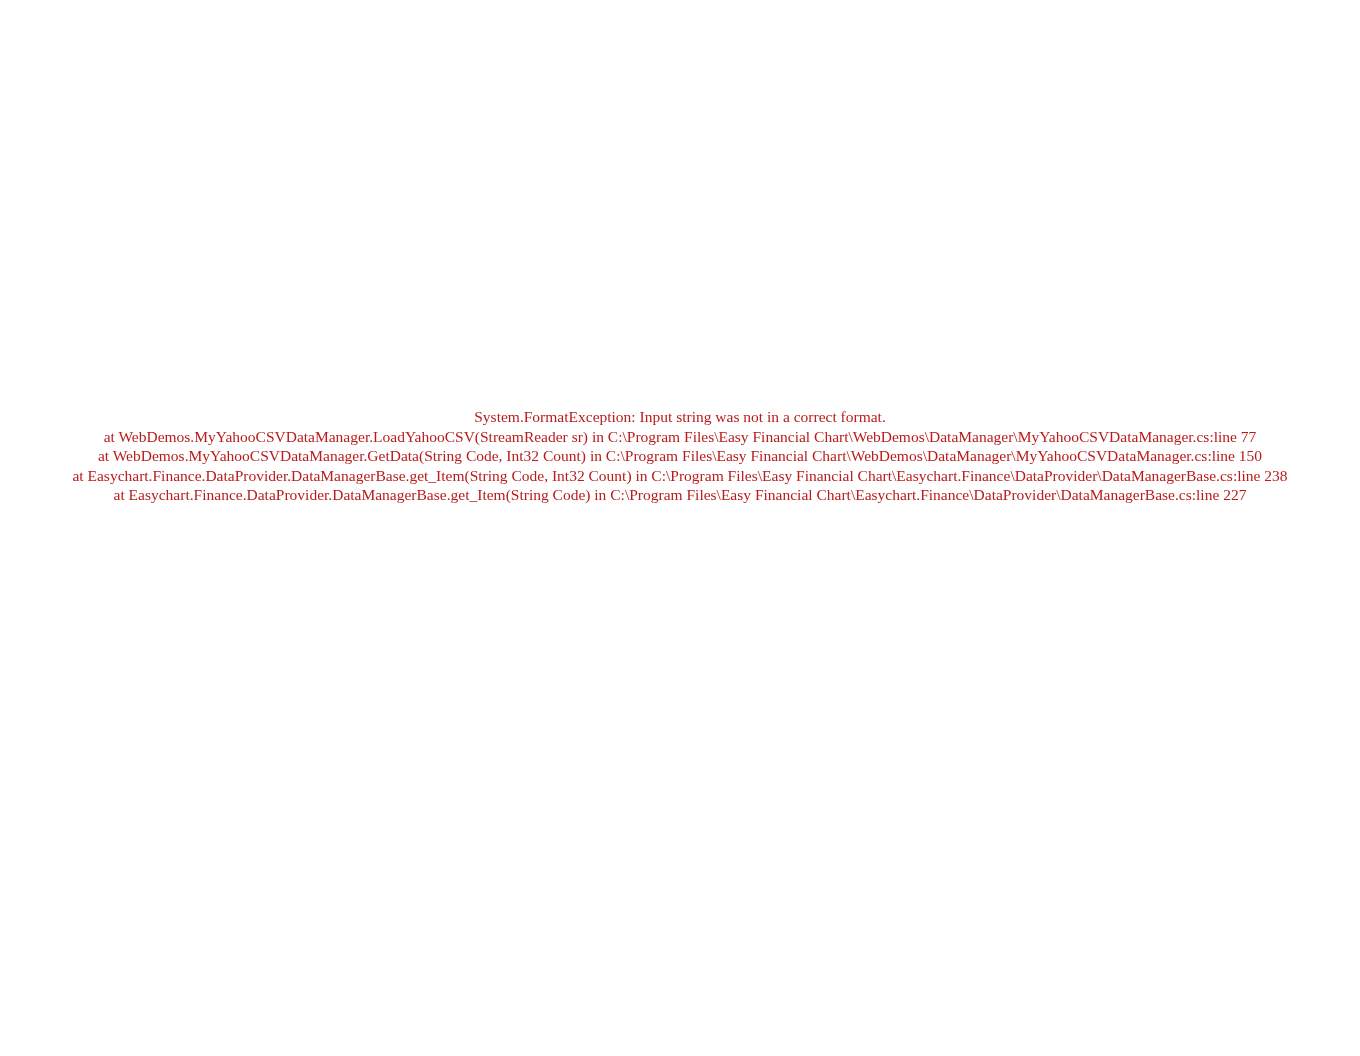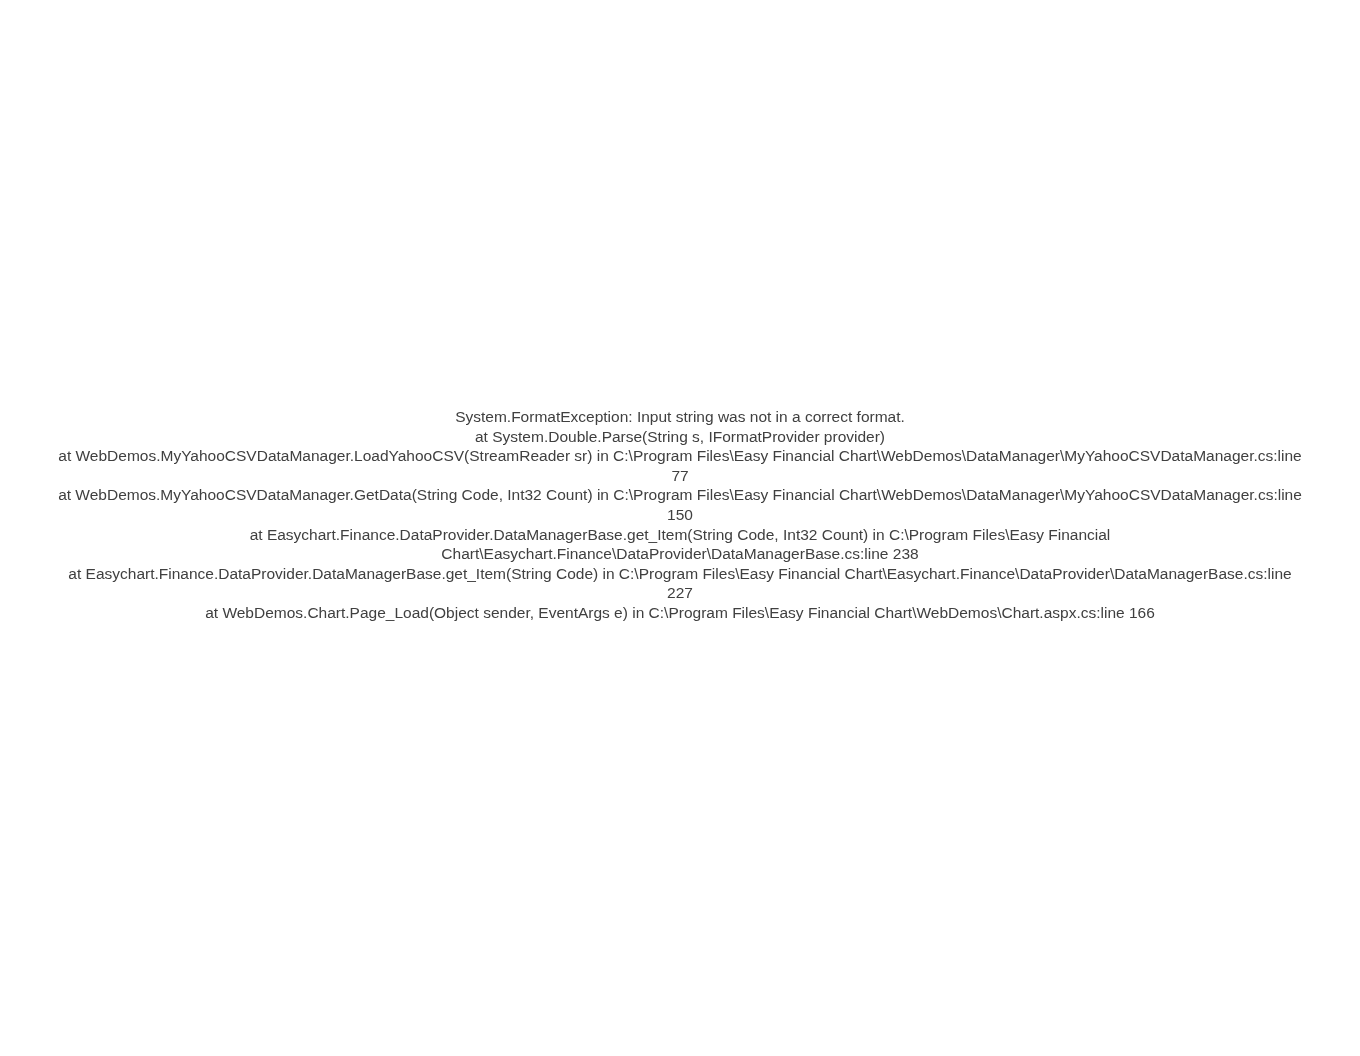--- a/index.html
+++ b/index.html
@@ -18,37 +18,35 @@
     width: 1360px;
     height: 1056px;
     background: #ffffff;
   }
   .error-block {
     position: absolute;
     top: 407px;
     left: 0;
     width: 1360px;
     text-align: center;
-    color: #404040;
+    color: #b91c1c;
     font-size: 15.5px;
     line-height: 19.6px;
-    font-family: Liberation Sans, sans-serif;
+    font-family: Liberation Serif, serif;
   }
   .error-line {
     display: block;
     white-space: normal;
     padding: 0 56px;
   }
 </style>
 </head>
 <body>
 
 <div class="page">
   <div class="error-block">
     <span class="error-line">System.FormatException: Input string was not in a correct format.</span>
-    <span class="error-line">at System.Double.Parse(String s, IFormatProvider provider)</span>
     <span class="error-line">at WebDemos.MyYahooCSVDataManager.LoadYahooCSV(StreamReader sr) in C:\Program Files\Easy Financial Chart\WebDemos\DataManager\MyYahooCSVDataManager.cs:line 77</span>
     <span class="error-line">at WebDemos.MyYahooCSVDataManager.GetData(String Code, Int32 Count) in C:\Program Files\Easy Financial Chart\WebDemos\DataManager\MyYahooCSVDataManager.cs:line 150</span>
     <span class="error-line">at Easychart.Finance.DataProvider.DataManagerBase.get_Item(String Code, Int32 Count) in C:\Program Files\Easy Financial Chart\Easychart.Finance\DataProvider\DataManagerBase.cs:line 238</span>
     <span class="error-line">at Easychart.Finance.DataProvider.DataManagerBase.get_Item(String Code) in C:\Program Files\Easy Financial Chart\Easychart.Finance\DataProvider\DataManagerBase.cs:line 227</span>
-    <span class="error-line">at WebDemos.Chart.Page_Load(Object sender, EventArgs e) in C:\Program Files\Easy Financial Chart\WebDemos\Chart.aspx.cs:line 166</span>
   </div>
 </div>
 
 </body></html>

